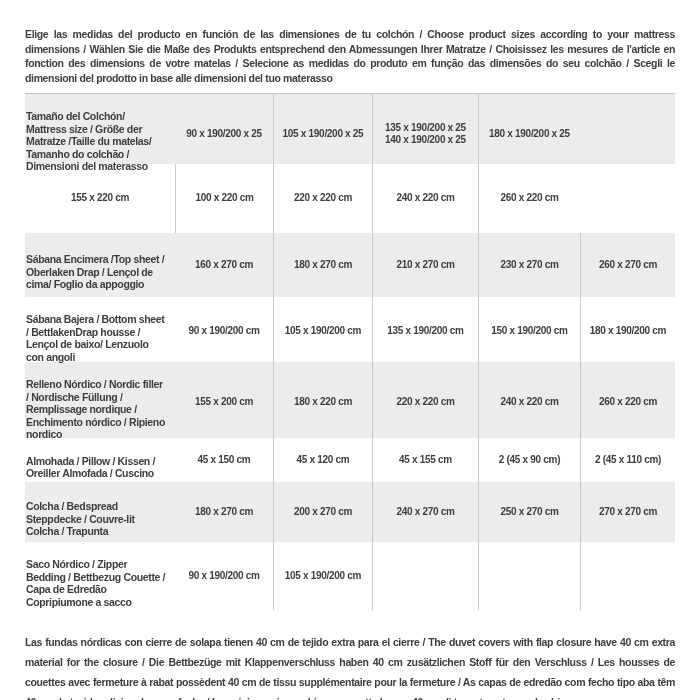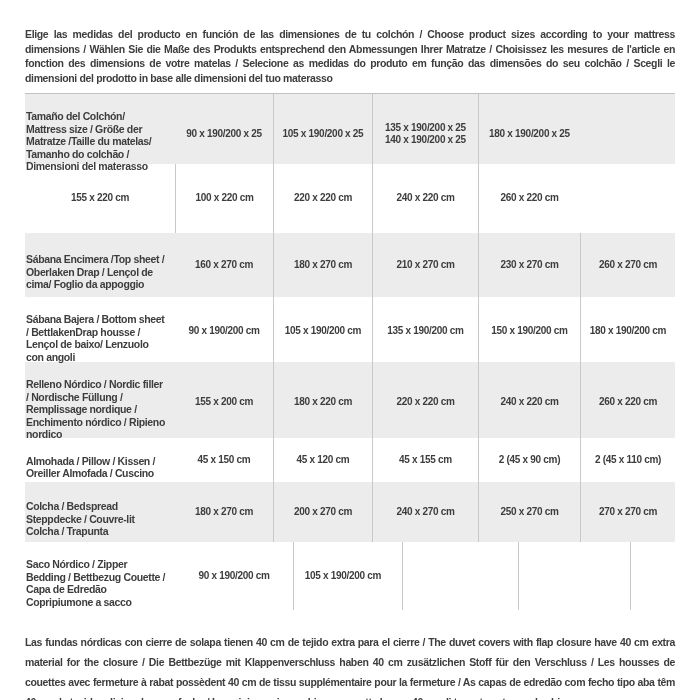--- a/index.html
+++ b/index.html
@@ -43,21 +43,21 @@
   }
   .row:nth-child(odd)  { background: #ececec; }
   .row:nth-child(even) { background: #ffffff; }
   .r1 { height: 70px; }
   .r2 { height: 69px; }
   .r3 { height: 64px; }
   .r4 { height: 65px; }
   .r5 { height: 76px; }
   .r6 { height: 44px; }
   .r7 { height: 60px; }
-  .r8 { height: 64px; gap: 10px; }
+  .r8 { height: 64px; }
 
   .cell {
     display: flex;
     align-items: center;
     justify-content: center;
     font-weight: bold;
     font-size: 10px;
     letter-spacing: -0.3px;
     line-height: 12.5px;
     text-align: center;

